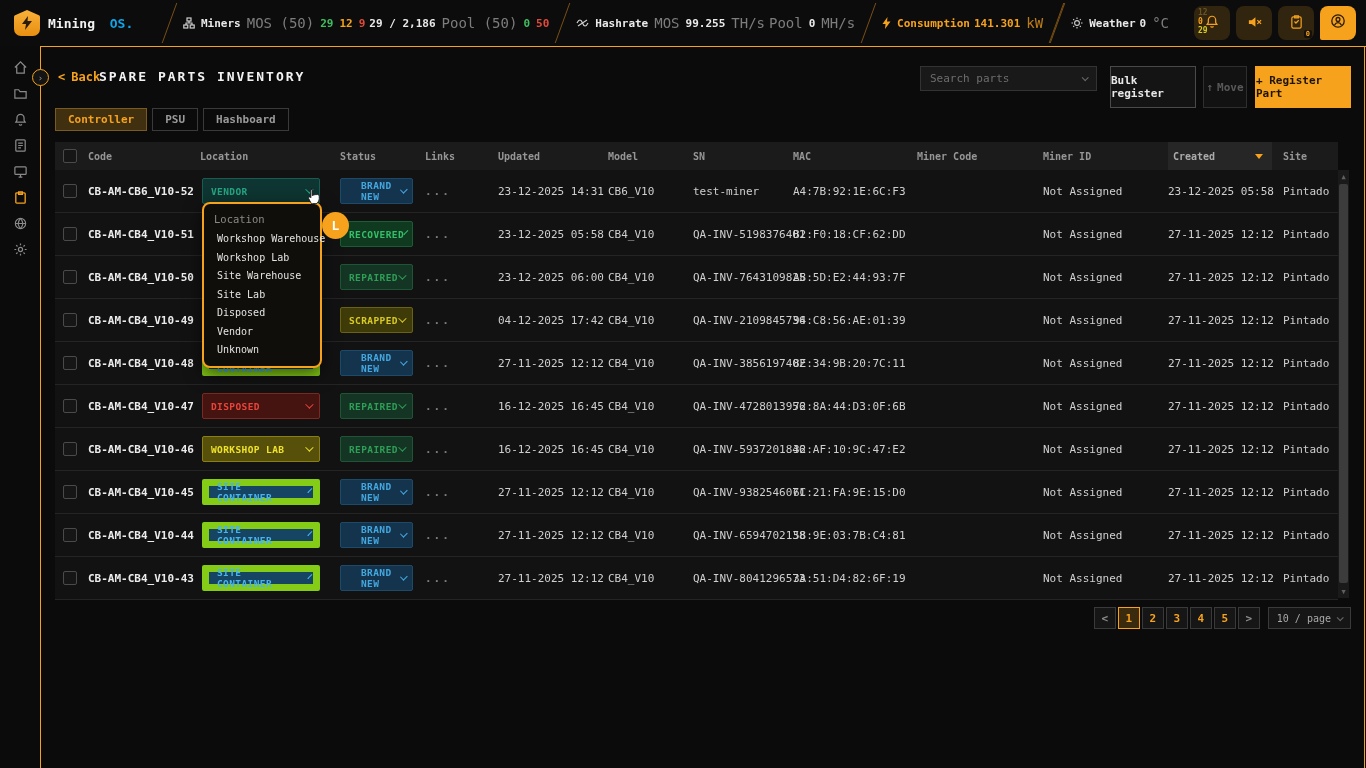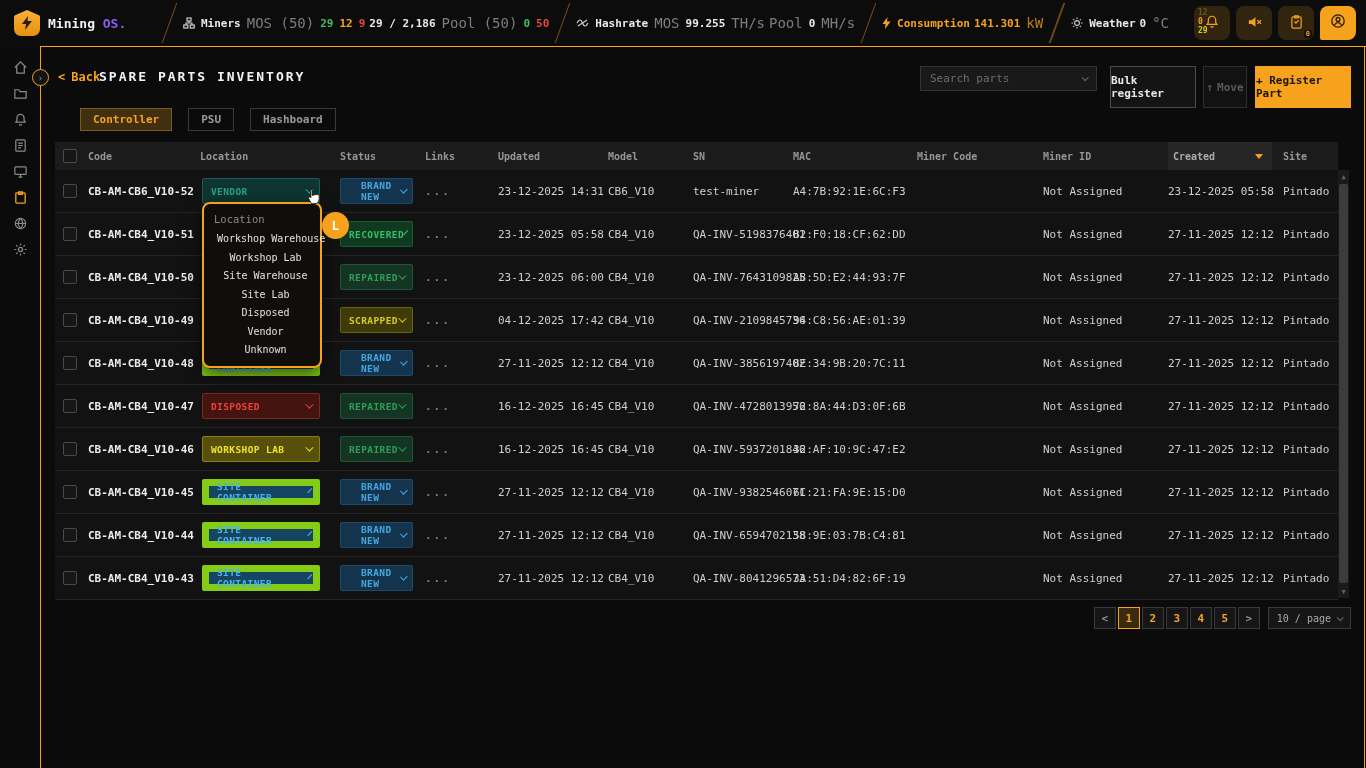--- a/index.html
+++ b/index.html
@@ -4,21 +4,21 @@
 <style>
   * { margin:0; padding:0; box-sizing:border-box; }
   html,body { width:1366px; height:768px; overflow:hidden; }
   body { background:#0b0b0b; font-family:"DejaVu Sans Mono", monospace; color:#ddd; position:relative; }
 
   
   .topbar { position:absolute; left:0; top:0; width:1366px; height:46px; background:#0c0c0c; display:flex; align-items:center; z-index:20; }
   .logo { display:flex; align-items:center; gap:8px; margin-left:14px; }
   .logo-mark { width:26px; height:26px; background:linear-gradient(180deg,#f9b13a,#e88f10); border-radius:7px; clip-path:polygon(50% 0,100% 22%,100% 100%,0 100%,0 22%); display:flex; align-items:center; justify-content:center; }
   .logo-text { font-size:13px; font-weight:bold; color:#f2f2f2; }
-  .logo-text .os { color:#8b5cf6; }
+  .logo-text .os { color:#0ea5e9;margin-left:7px; }
   .stats { margin-left:auto; display:flex; align-items:stretch; height:46px; }
   .stat-divider { width:1px; background:#7a4f15; transform:skewX(-20deg); margin:3px 0; }
   .stat { display:flex; justify-content:center; gap:4px; padding:0 13px; font-size:10px; white-space:nowrap; }
   .srow { display:flex; align-items:center; gap:6px; }
   .slabel { font-weight:bold; color:#eaeaea; font-size:11px; }
   .sdim { color:#7d7d7d; font-size:14px; }
   .sval { font-weight:bold; font-size:11px; color:#eaeaea; }
   .green { color:#3fbf5f; } .orange { color:#f6a21c; } .red { color:#e04a3a; }
   .cons .slabel, .cons .sval, .cons .sdim { color:#f6a21c; }
   .cons .sdim { opacity:.75; }
@@ -46,21 +46,21 @@
   
   .back { position:absolute; left:58px; top:70px; font-size:12px; font-weight:bold; color:#f6a21c; cursor:pointer; display:flex; gap:6px; align-items:center; }
   .page-title { position:absolute; left:99px; top:69px; font-size:13px; font-weight:bold; color:#f2f2f2; letter-spacing:2px; }
   .search { position:absolute; left:920px; top:66px; width:177px; height:25px; background:#191919; border:1px solid #333; display:flex; align-items:center; justify-content:space-between; padding:0 9px; font-size:11px; color:#6d6d6d; cursor:text; }
   .btn { position:absolute; top:66px; height:42px; display:flex; align-items:center; justify-content:center; font-size:11px; font-weight:bold; cursor:pointer; }
   .btn-bulk { left:1110px; width:86px; background:#141414; border:1px solid #4a4a4a; color:#e8e8e8; }
   .btn-move { left:1203px; width:44px; background:#121212; border:1px solid #2e2e2e; color:#595959; gap:4px; }
   .btn-register { left:1255px; width:96px; background:#f6a21c; color:#1d1405; border:1px solid #f6a21c; }
 
   
-  .tabs { position:absolute; left:55px; top:108px; display:flex; gap:16px;margin-left:25px; }
+  .tabs { position:absolute; left:55px; top:108px; display:flex; gap:5px; }
   .tab { height:23px; padding:0 12px; display:flex; align-items:center; font-size:11px; font-weight:bold; border:1px solid #3a3a3a; color:#9a9a9a; background:transparent; cursor:pointer; }
   .tab.active { background:#40300f; border-color:#7a5a20; color:#f6a21c; }
 
   
   .table { position:absolute; left:55px; top:142px; width:1283px; background:#14532d; z-index:8; }
   .grid { display:grid; grid-template-columns:33px 112px 140px 85px 73px 110px 85px 100px 124px 126px 125px 104px 1fr; align-items:center; }
   .thead { height:28px; background:#1b1b1b; font-size:10px; font-weight:bold; color:#969696; }
   .th { white-space:nowrap; }
   .th-created { background:#262626; height:28px; display:flex; align-items:center; justify-content:space-between; padding:0 9px 0 5px; color:#ababab; }
   .sort-arrow { width:0; height:0; border-left:4px solid transparent; border-right:4px solid transparent; border-top:5px solid #f6a21c; }
@@ -93,21 +93,21 @@
   .pagination { position:absolute; top:607px; right:15px; display:flex; gap:2px; align-items:center; }
   .pg { width:22px; height:22px; border:1px solid #3a3a3a; background:#161616; display:flex; align-items:center; justify-content:center; font-size:11px; font-weight:bold; color:#f6a21c; cursor:pointer; }
   .pg.nav { color:#8a8a8a; }
   .pg.active { background:#3a2a0e; border-color:#f6a21c; }
   .pg-size { height:22px; margin-left:6px; padding:0 8px; border:1px solid #3a3a3a; background:#161616; display:flex; align-items:center; gap:6px; font-size:10px; color:#a8a8a8; cursor:pointer; }
   .pg-size .caret { width:5px; height:5px; border-right:1.4px solid #6a6a6a; border-bottom:1.4px solid #6a6a6a; transform:rotate(45deg) translateY(-1px); }
 
   
   .dropdown { position:absolute; left:202px; top:202px; width:120px; background:#0f0e0a; border:2px solid #f6a21c; border-radius:8px; padding:5px 0 6px; z-index:50; box-shadow:0 6px 18px rgba(0,0,0,.6); }
   .dd-header { padding:4px 10px 5px; font-size:10.5px; color:#8a8a8a; }
-  .dd-opt { padding:3px 6px 3px 13px; font-size:10px; color:#e3e3e3; line-height:12.5px; cursor:pointer; white-space:nowrap;text-align:center; }
+  .dd-opt { padding:3px 6px 3px 13px; font-size:10px; color:#e3e3e3; line-height:12.5px; cursor:pointer; white-space:nowrap; }
   .l-badge { position:absolute; left:322px; top:212px; width:27px; height:27px; border-radius:50%; background:#f6a21c; color:#fff; font-size:13px; font-weight:bold; display:flex; align-items:center; justify-content:center; z-index:55; }
   .cursor { position:absolute; left:303px; top:186px; width:20px; height:22px; z-index:60; pointer-events:none; }
 </style>
 </head>
 <body>
 
 <div class="topbar">
   <div class="logo">
     <div class="logo-mark">
       <svg width="12" height="14" viewBox="0 0 12 14">

